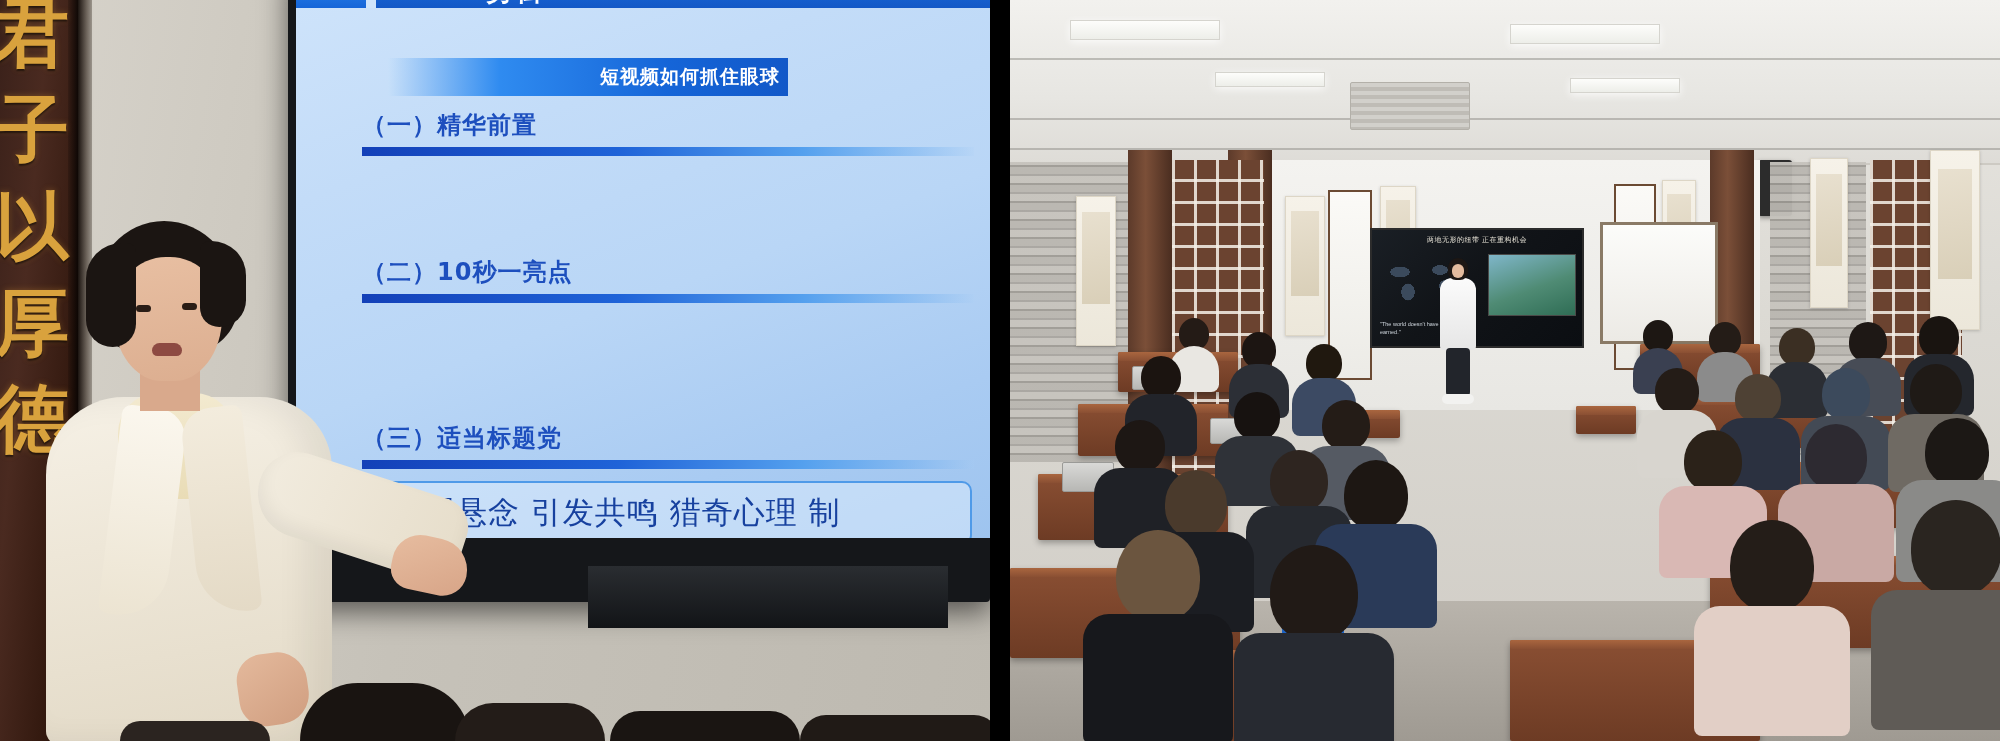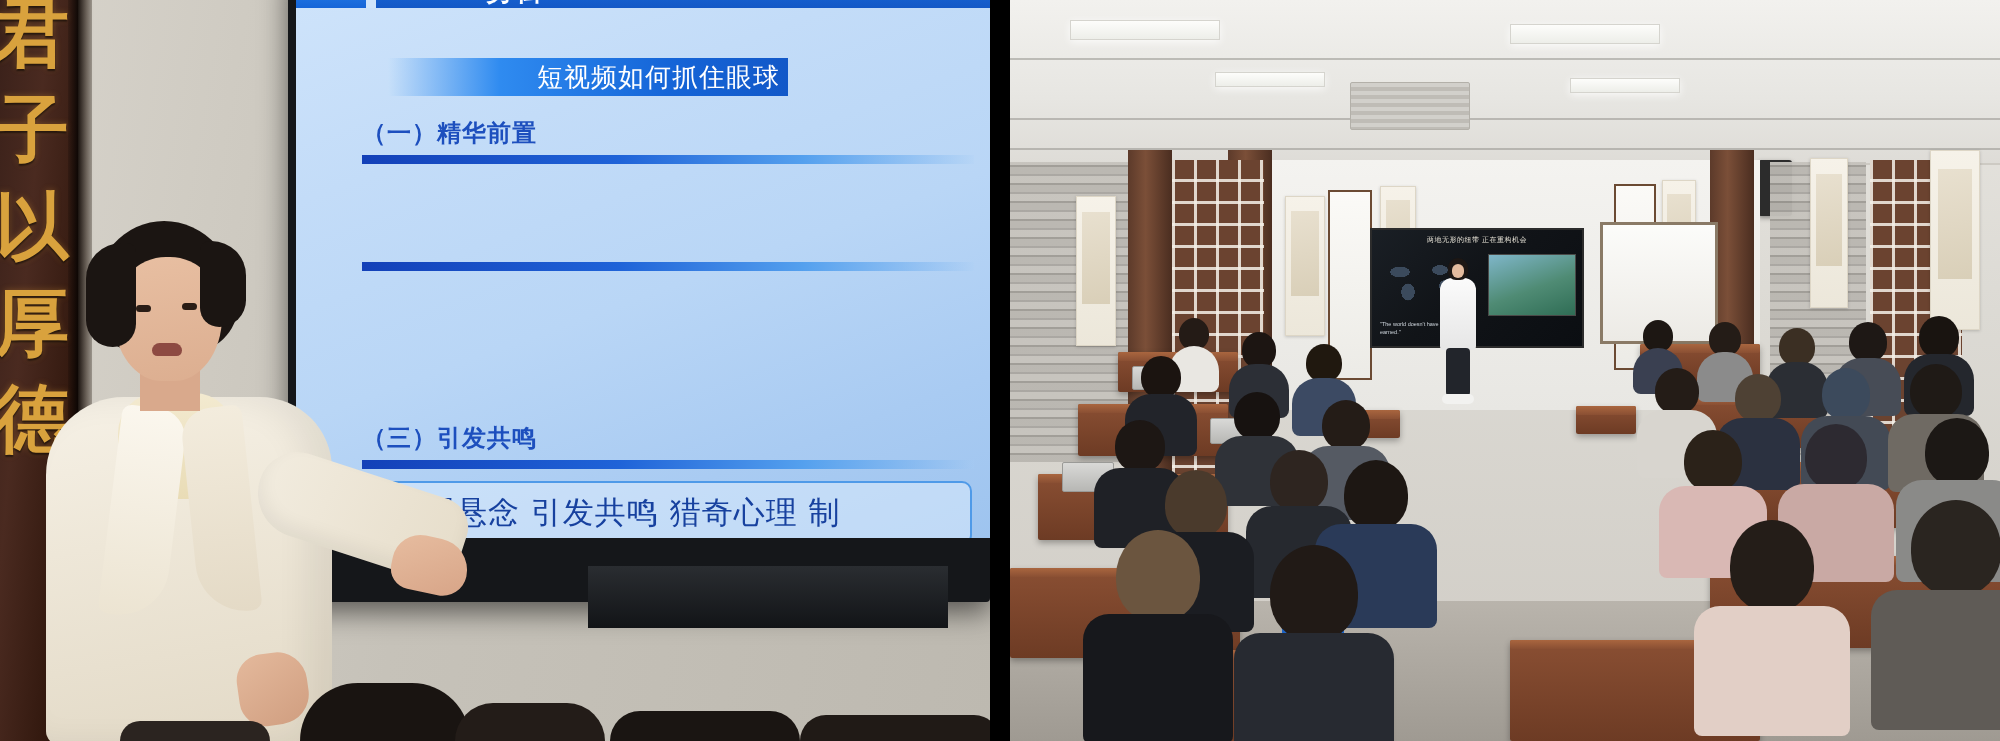--- a/index.html
+++ b/index.html
@@ -91,21 +91,21 @@
     font-family: "DejaVu Sans", "Liberation Sans", sans-serif;
   }
 
   .slide-banner {
     position: absolute; left: 92px; top: 84px; width: 400px; height: 38px;
     background: linear-gradient(90deg, rgba(200,226,250,.25) 0%, #2f8bf0 28%, #1565d8 70%, #1258c8 100%);
     display: flex; align-items: center; justify-content: flex-end;
     padding-right: 8px;
   }
   .slide-banner span {
-    color:#fff; font-size: 26px; font-weight: 400; letter-spacing: 1px;
+    color:#fff; font-size: 19px; font-weight: 700; letter-spacing: 1px;
     font-family: "DejaVu Sans","Liberation Sans",sans-serif;
   }
 
   .sec { position: absolute; left: 66px; width: 640px; }
   .sec-title {
     color:#1d4fbe; font-size: 24px; font-weight: 700; letter-spacing: 1px;
     font-family:"DejaVu Sans","Liberation Sans",sans-serif;
     white-space: nowrap;
   }
   .sec-rule {
@@ -117,21 +117,21 @@
     border: 2px solid #4f9ae8; border-radius: 10px;
     background: rgba(233,243,255,0.45);
     display:flex; align-items:center; padding-left: 18px;
     overflow: hidden;
   }
   .sec-box span {
     color:#17419f; font-size: 31px; letter-spacing: 1px; white-space: nowrap;
     font-family:"DejaVu Sans","Liberation Sans",sans-serif;
   }
 
-  #sec1 { top: 143px; }
+  #sec1 { top: 135px; }
   #sec2 { top: 282px; }
   #sec3 { top: 448px; }
 
   
   .presenter { position: absolute; left: 40px; bottom: 0; width: 420px; height: 520px; }
   .p-hair {
     position:absolute; left: 52px; top: 0px; width: 146px; height: 132px;
     background: #1b1512; border-radius: 72px 74px 50px 52px / 80px 82px 48px 48px;
   }
   .p-face {
@@ -369,25 +369,26 @@
           <div class="slide-banner">
             <span>短视频如何抓住眼球</span>
           </div>
 
           <div class="sec" id="sec1">
             <div class="sec-title">（一）精华前置</div>
             <div class="sec-rule"></div>
           </div>
 
           <div class="sec" id="sec2">
+            <div class="sec-title">（二）10秒一亮点</div>
             <div class="sec-rule"></div>
           </div>
 
           <div class="sec" id="sec3">
-            <div class="sec-title">（三）引发共鸣</div>
+            <div class="sec-title">（三）适当标题党</div>
             <div class="sec-rule"></div>
             <div class="sec-box">
               <span>设置悬念 引发共鸣 猎奇心理 制</span>
             </div>
           </div>
 
         </div>
       </div>
       <div class="monitor-stand"></div>
     </div>

